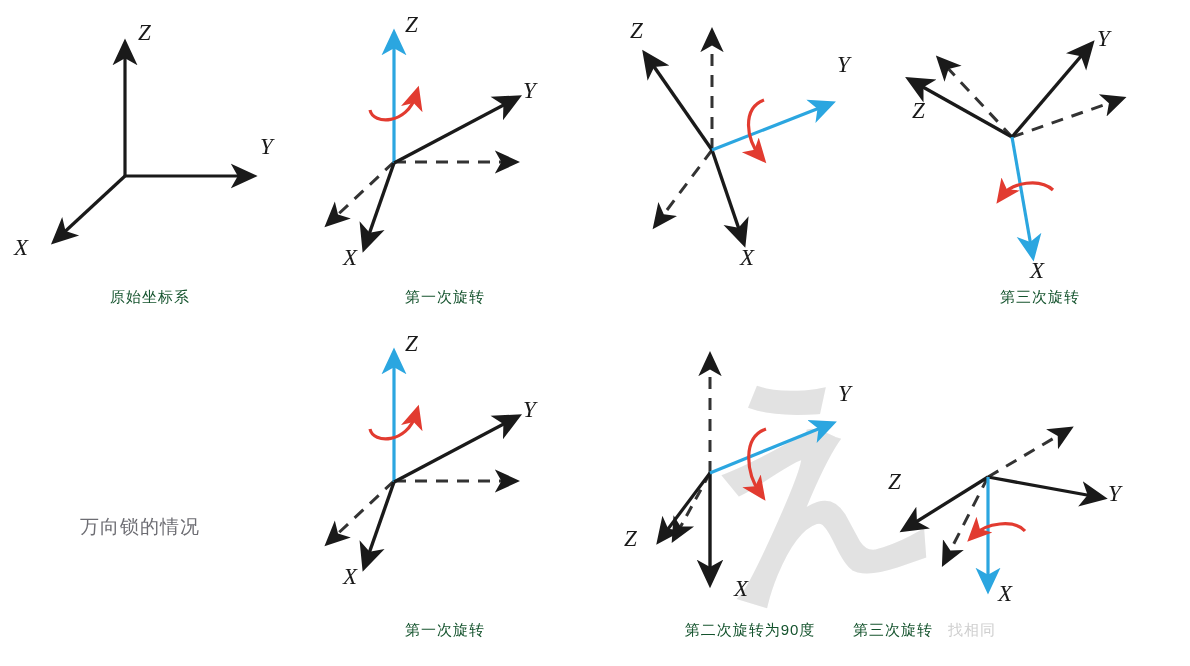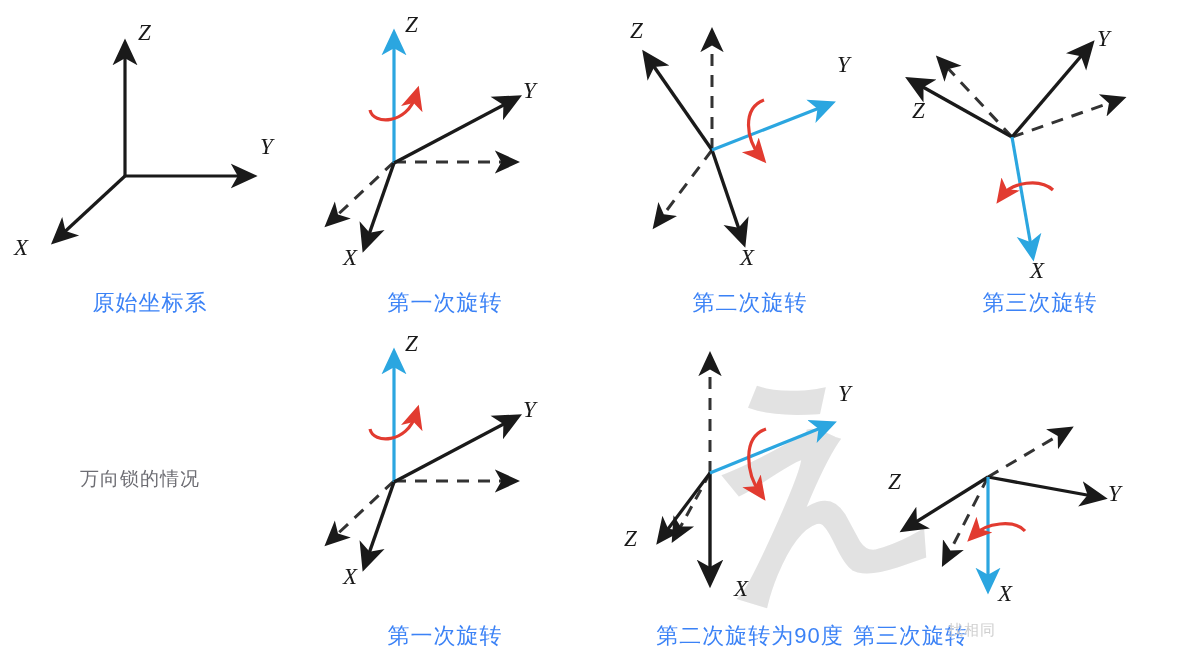--- a/index.html
+++ b/index.html
@@ -24,39 +24,40 @@
     position: absolute;
     left: 0;
     top: 0;
     overflow: visible;
   }
   .caption {
     position: absolute;
     width: 100%;
     text-align: center;
     font-family: "Liberation Sans", sans-serif;
-    font-size: 22px;
-    color: #3b82f6;
+    font-size: 15px;
+    color: #14532d;
     letter-spacing: 1px;
     white-space: nowrap;
   }
   .axis-label {
     position: absolute;
     font-family: "Liberation Serif", serif;
     font-style: italic;
     font-size: 23px;
     color: #1a1a1a;
   }
   .section-label {
     position: absolute;
     font-family: "Liberation Sans", sans-serif;
     font-size: 19px;
     color: #6d6d73;
     letter-spacing: 1px;
     white-space: nowrap;
+    margin-top: 48px;
   }
   .watermark {
     position: absolute;
     pointer-events: none;
     color: #e2e2e2;
     font-family: "Liberation Sans", sans-serif;
     font-weight: bold;
     user-select: none;
   }
   .wm-big {
@@ -159,21 +160,20 @@
 
       <line x1="112" y1="150" x2="142" y2="238" stroke="#1a1a1a" stroke-width="3.4" marker-end="url(#ah-blk3)"></line>
 
       <line x1="112" y1="150" x2="227" y2="105" stroke="#2BA6E0" stroke-width="3.2" marker-end="url(#ah-blu3)"></line>
 
       <path d="M164,100 C142,108 146,140 160,156" fill="none" stroke="#E23B30" stroke-width="3.2" marker-end="url(#ah-red3)"></path>
     </svg>
     <div class="axis-label" style="left:30px; top:18px;">Z</div>
     <div class="axis-label" style="left:237px; top:52px;">Y</div>
     <div class="axis-label" style="left:140px; top:245px;">X</div>
-    <div class="caption" style="top:288px;">第二次旋转</div>
   </div>
 
   <div class="panel" style="left:890px; top:0px;">
     <svg width="300" height="300" viewBox="0 0 300 300">
       <defs>
         <marker id="ah-blk4" markerWidth="9" markerHeight="9" refX="5.4" refY="4.5" orient="auto">
           <path d="M0,0.6 L8.4,4.5 L0,8.4 L2.2,4.5 Z" fill="#1a1a1a"></path>
         </marker>
         <marker id="ah-blu4" markerWidth="9" markerHeight="9" refX="5.4" refY="4.5" orient="auto">
           <path d="M0,0.6 L8.4,4.5 L0,8.4 L2.2,4.5 Z" fill="#2BA6E0"></path>

